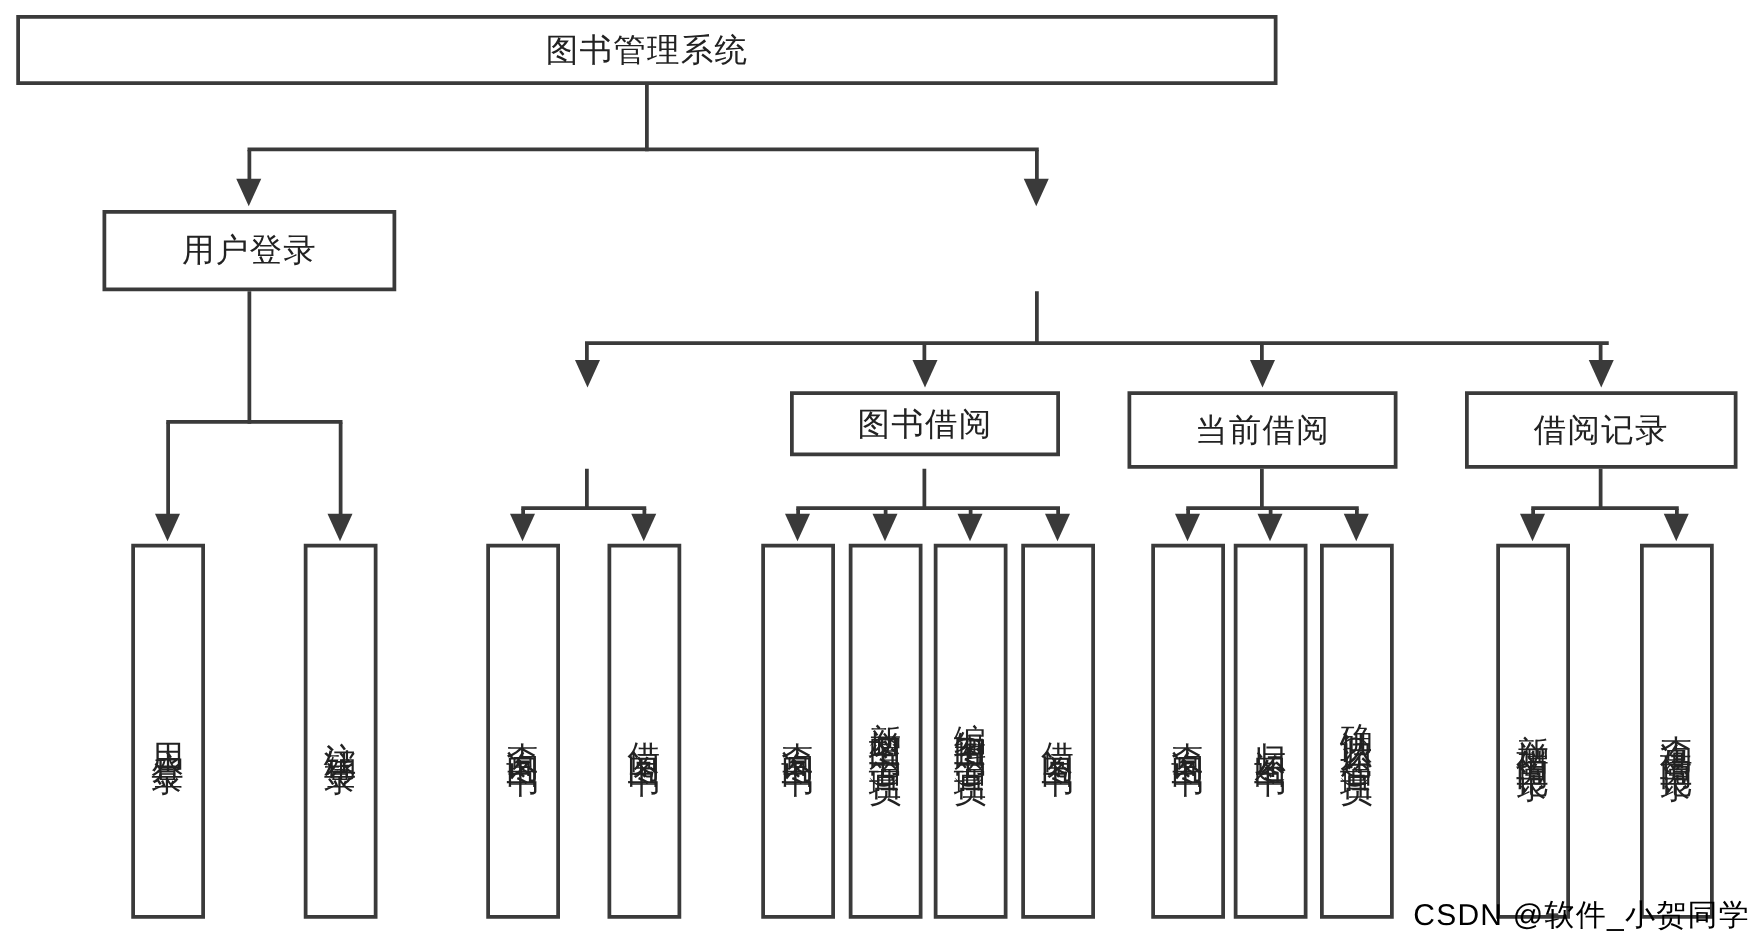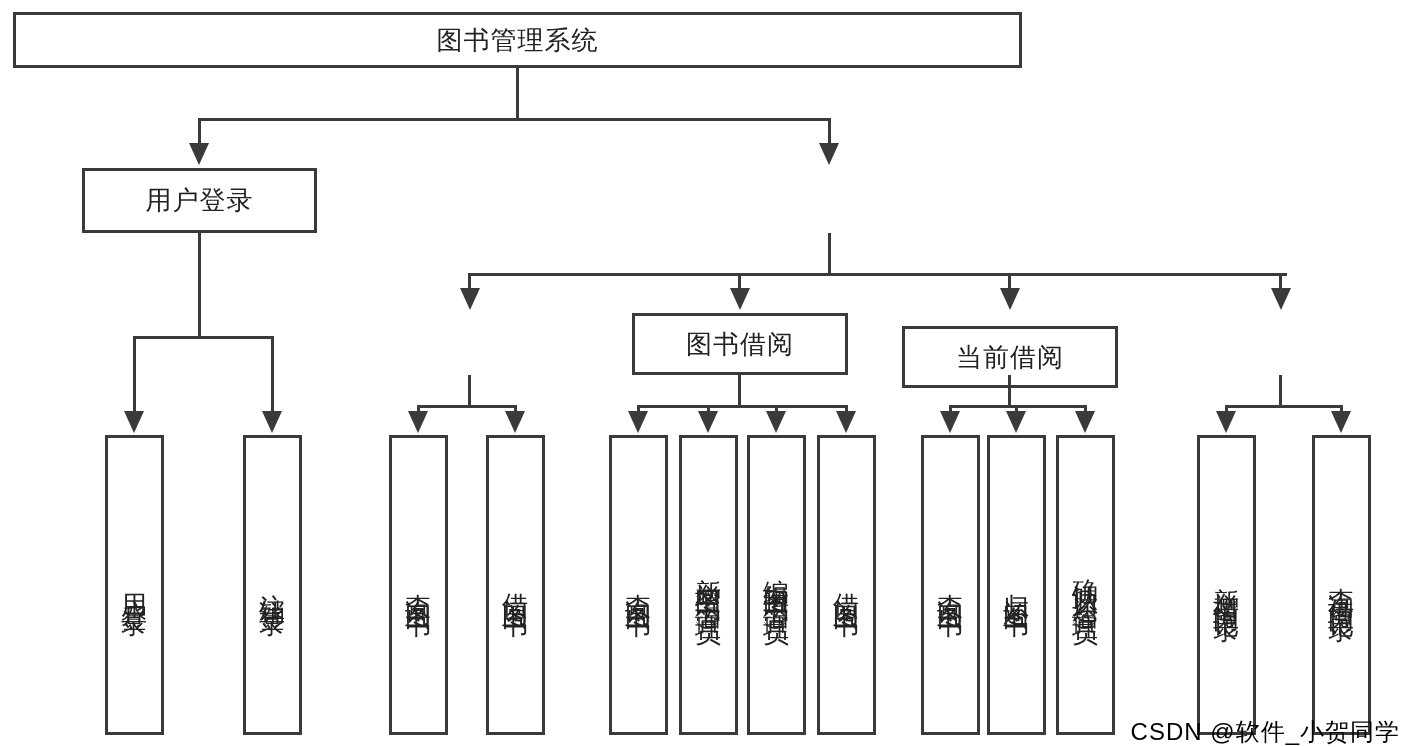--- a/index.html
+++ b/index.html
@@ -42,28 +42,31 @@
   <div class="box" style="left:13px;top:12px;width:1009px;height:56px">
     <span class="hlabel">图书管理系统</span>
   </div>
 
   <div class="box" style="left:82px;top:168px;width:235px;height:65px">
     <span class="hlabel">用户登录</span>
   </div>
 
 
 
-  <div class="box" style="left:632px;top:313px;width:216px;height:62px">
+  <div class="box" style="left:632px;top:313px;width:216px;height:52px">
     <span class="hlabel">图书借阅</span>
   </div>
 
-  <div class="box" style="left:902px;top:326px;width:216px;height:62px">
+  <div class="box" style="left:902px;top:313px;width:216px;height:62px">
     <span class="hlabel">当前借阅</span>
   </div>
 
+  <div class="box" style="left:1172px;top:313px;width:218px;height:62px">
+    <span class="hlabel">借阅记录</span>
+  </div>
 
   <div class="box" style="left:105px;top:435px;width:59px;height:300px">
     <span class="vlabel">用户登录</span>
   </div>
   <div class="box" style="left:243px;top:435px;width:59px;height:300px">
     <span class="vlabel">注销登录</span>
   </div>
 
   <div class="box" style="left:389px;top:435px;width:59px;height:300px">
     <span class="vlabel">查询图书</span>

